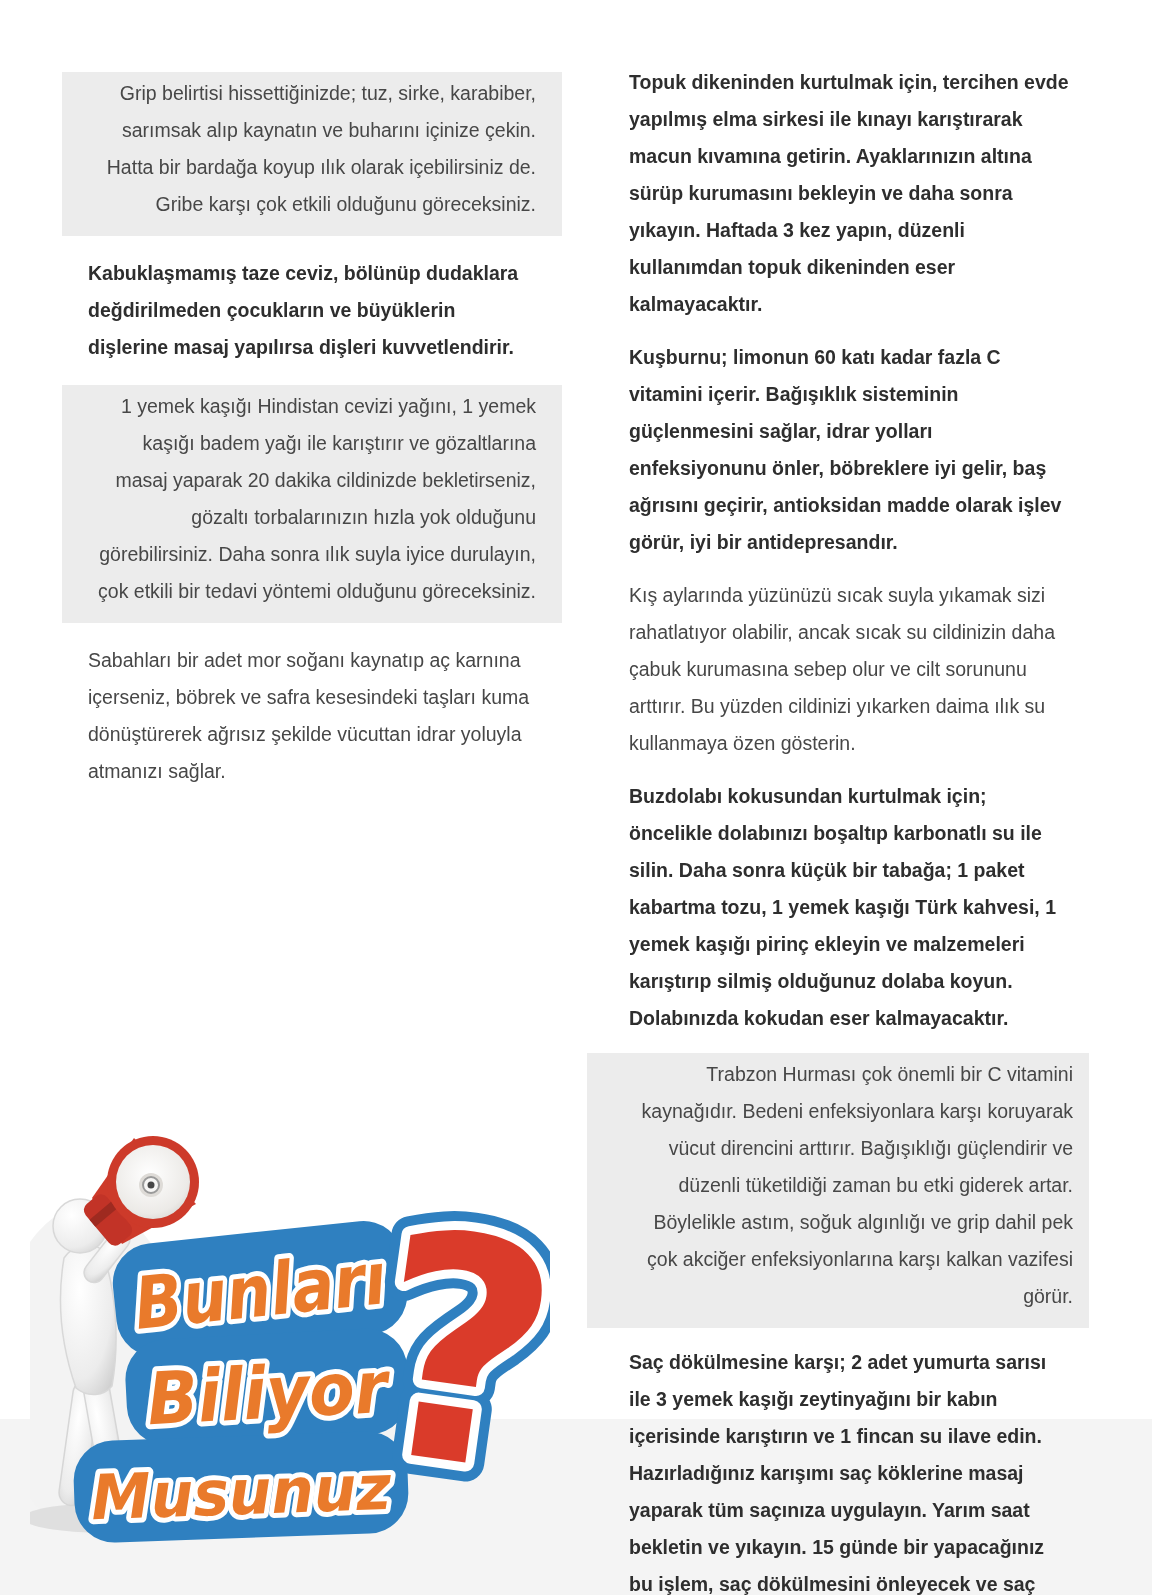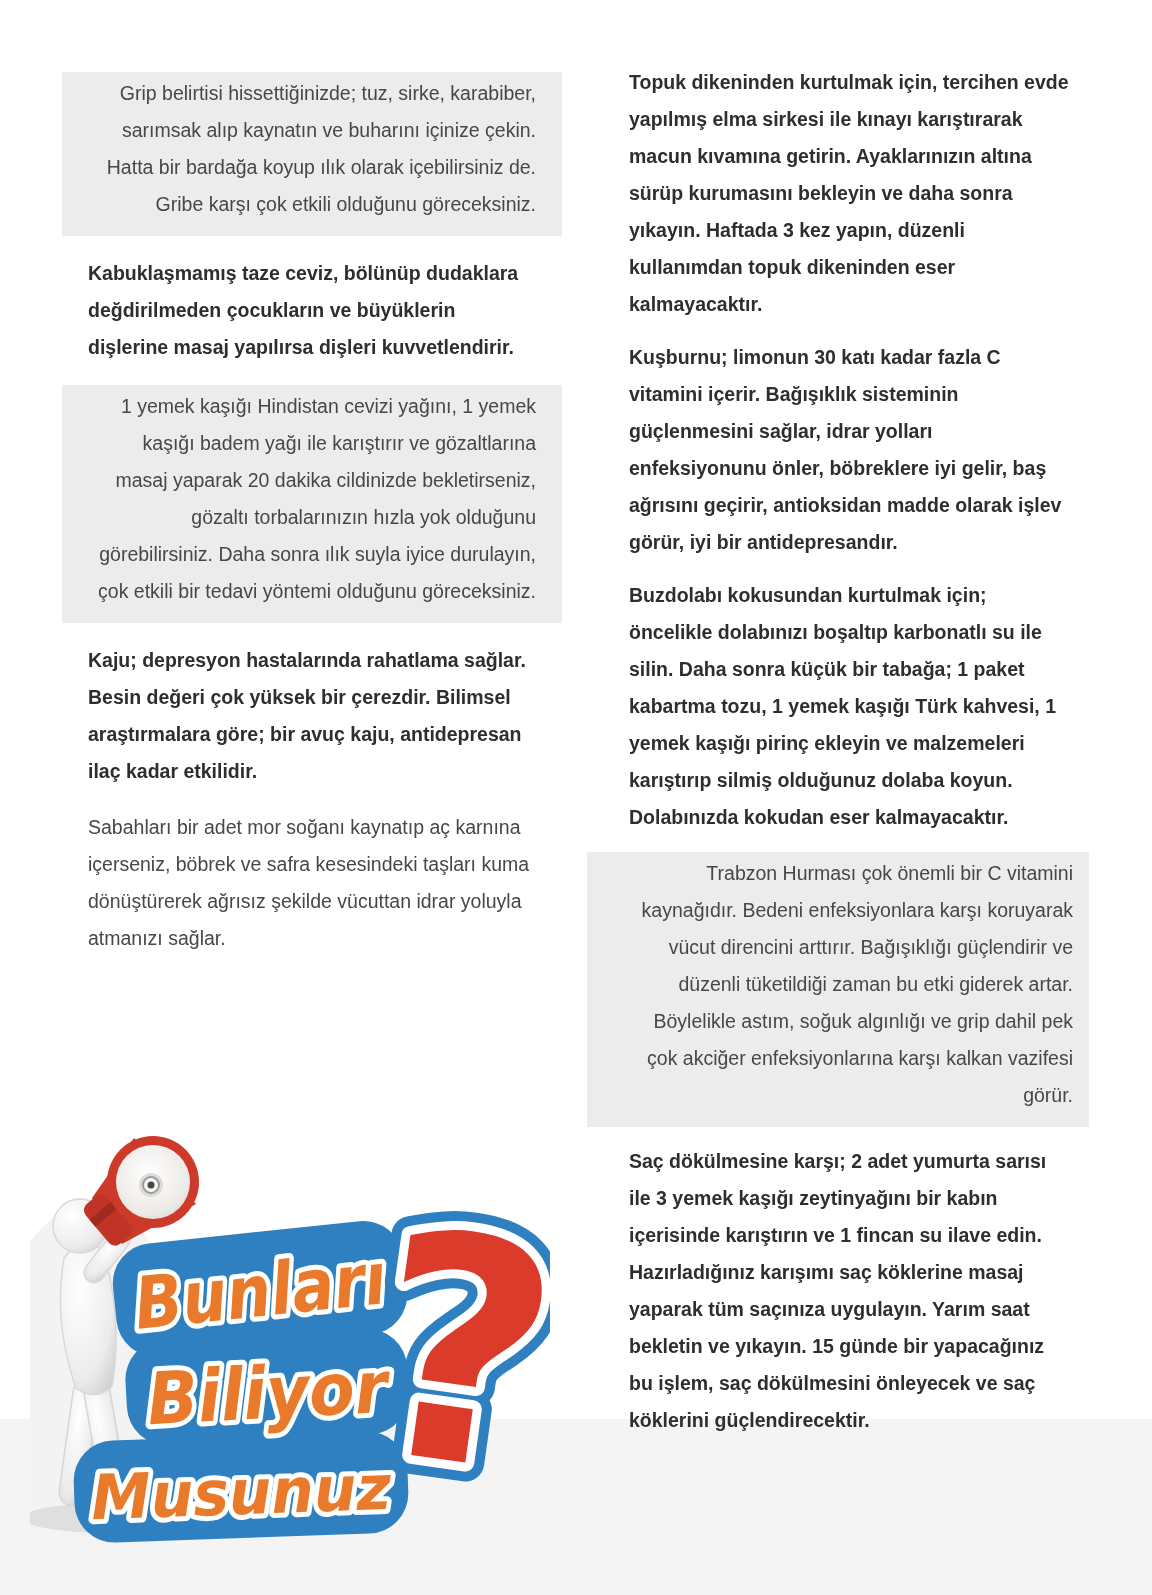--- a/index.html
+++ b/index.html
@@ -20,27 +20,27 @@
 <body>
 
 <div class="page">
 
   <div class="footer-band"></div>
 
   <div class="col col-left">
     <p class="gray">Grip belirtisi hissettiğinizde; tuz, sirke, karabiber, sarımsak alıp kaynatın ve buharını içinize çekin. Hatta bir bardağa koyup ılık olarak içebilirsiniz de. Gribe karşı çok etkili olduğunu göreceksiniz.</p>
     <p class="bold">Kabuklaşmamış taze ceviz, bölünüp dudaklara değdirilmeden çocukların ve büyüklerin dişlerine masaj yapılırsa dişleri kuvvetlendirir.</p>
     <p class="gray">1 yemek kaşığı Hindistan cevizi yağını, 1 yemek kaşığı badem yağı ile karıştırır ve gözaltlarına masaj yaparak 20 dakika cildinizde bekletirseniz, gözaltı torbalarınızın hızla yok olduğunu görebilirsiniz. Daha sonra ılık suyla iyice durulayın, çok etkili bir tedavi yöntemi olduğunu göreceksiniz.</p>
-    <p class="bold">Kaju; depresyon hastalarında rahatlama sağlar. Besin değeri çok yüksek bir çerezdir. Bilimsel araştırmalara göre; bir avuç kaju, antidepresan ilaç kadar etkilidir.</p>
     <p>Sabahları bir adet mor soğanı kaynatıp aç karnına içerseniz, böbrek ve safra kesesindeki taşları kuma dönüştürerek ağrısız şekilde vücuttan idrar yoluyla atmanızı sağlar.</p>
   </div>
 
   <div class="col col-right">
     <p class="bold">Topuk dikeninden kurtulmak için, tercihen evde yapılmış elma sirkesi ile kınayı karıştırarak macun kıvamına getirin. Ayaklarınızın altına sürüp kurumasını bekleyin ve daha sonra yıkayın. Haftada 3 kez yapın, düzenli kullanımdan topuk dikeninden eser kalmayacaktır.</p>
-    <p class="bold">Kuşburnu; limonun 30 katı kadar fazla C vitamini içerir. Bağışıklık sisteminin güçlenmesini sağlar, idrar yolları enfeksiyonunu önler, böbreklere iyi gelir, baş ağrısını geçirir, antioksidan madde olarak işlev görür, iyi bir antidepresandır.</p>
+    <p class="bold">Kuşburnu; limonun 60 katı kadar fazla C vitamini içerir. Bağışıklık sisteminin güçlenmesini sağlar, idrar yolları enfeksiyonunu önler, böbreklere iyi gelir, baş ağrısını geçirir, antioksidan madde olarak işlev görür, iyi bir antidepresandır.</p>
+    <p>Kış aylarında yüzünüzü sıcak suyla yıkamak sizi rahatlatıyor olabilir, ancak sıcak su cildinizin daha çabuk kurumasına sebep olur ve cilt sorununu arttırır. Bu yüzden cildinizi yıkarken daima ılık su kullanmaya özen gösterin.</p>
     <p class="bold">Buzdolabı kokusundan kurtulmak için; öncelikle dolabınızı boşaltıp karbonatlı su ile silin. Daha sonra küçük bir tabağa; 1 paket kabartma tozu, 1 yemek kaşığı Türk kahvesi, 1 yemek kaşığı pirinç ekleyin ve malzemeleri karıştırıp silmiş olduğunuz dolaba koyun. Dolabınızda kokudan eser kalmayacaktır.</p>
     <p class="gray">Trabzon Hurması çok önemli bir C vitamini kaynağıdır. Bedeni enfeksiyonlara karşı koruyarak vücut direncini arttırır. Bağışıklığı güçlendirir ve düzenli tüketildiği zaman bu etki giderek artar. Böylelikle astım, soğuk algınlığı ve grip dahil pek çok akciğer enfeksiyonlarına karşı kalkan vazifesi görür.</p>
     <p class="bold">Saç dökülmesine karşı; 2 adet yumurta sarısı ile 3 yemek kaşığı zeytinyağını bir kabın içerisinde karıştırın ve 1 fincan su ilave edin. Hazırladığınız karışımı saç köklerine masaj yaparak tüm saçınıza uygulayın. Yarım saat bekletin ve yıkayın. 15 günde bir yapacağınız bu işlem, saç dökülmesini önleyecek ve saç köklerini güçlendirecektir.</p>
   </div>
 
   <svg class="illustration" viewBox="0 0 520 505" xmlns="http://www.w3.org/2000/svg">
     <defs>
       <radialGradient id="gPerson" cx="35%" cy="30%" r="85%">
         <stop offset="0%" stop-color="#ffffff"></stop>
         <stop offset="70%" stop-color="#ececec"></stop>

